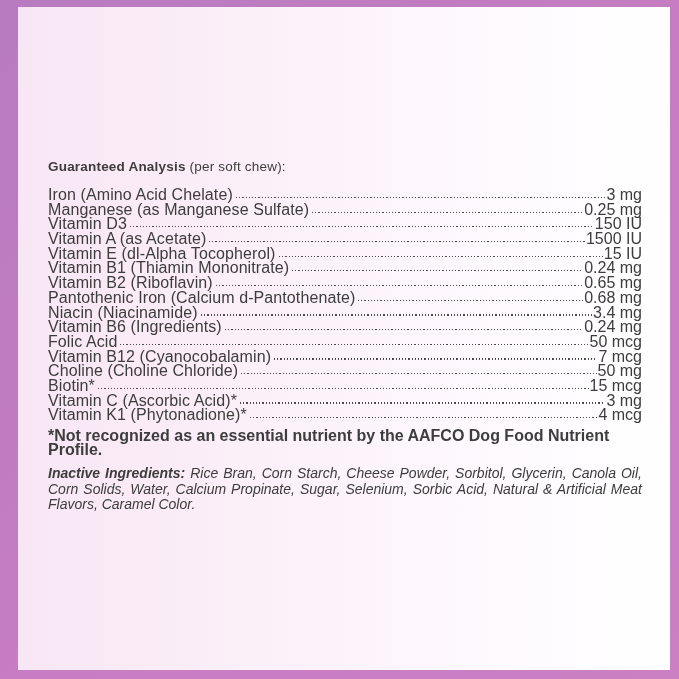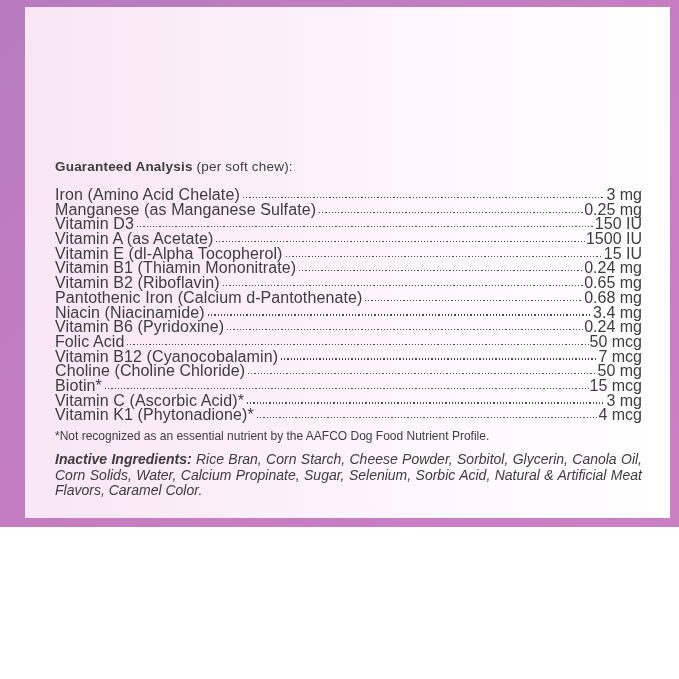--- a/index.html
+++ b/index.html
@@ -5,23 +5,23 @@
   html, body {
     margin: 0; padding: 0;
     width: 679px; height: 679px;
     overflow: hidden;
     font-family: "Liberation Sans", sans-serif;
   }
   * { box-sizing: border-box; }
 
   .frame {
     position: absolute; inset: 0;
-    width: 679px; height: 527px;
+    width: 679px; height: 679px;
     background: linear-gradient(135deg, #b87bc0 0%, #c77dc2 55%, #cb80c4 100%);
-    padding: 7px 9px 9px 25px;
+    padding: 7px 9px 9px 18px;
   }
   .page {
     position: relative;
     width: 100%; height: 100%;
     background: linear-gradient(90deg, #f8e6f4 0%, #fbeef8 30%, #fefbfe 78%, #ffffff 100%);
   }
   .content {
     position: absolute;
     left: 30px; right: 28px; top: 152px;
     color: #3d3d3d;
@@ -49,22 +49,23 @@
     content: "";
     position: absolute;
     left: 3px; right: 1px; bottom: 2px;
     height: 1.2px;
     background: repeating-linear-gradient(to right, #4a4a4a 0 1.2px, transparent 1.2px 3.2px);
   }
   .row .nvalue { flex: 0 0 auto; }
 
   .footnote {
     margin: 8px 0 0 0;
-    font-size: 12px;
+    font-size: 16px;
     line-height: 14px;
+    font-weight: bold;
   }
   .inactive {
     margin: 9px 0 0 0;
     font-size: 14px;
     line-height: 15.6px;
     text-align: justify;
     font-style: italic;
   }
   .inactive .lead { font-weight: bold; }
 </style>
@@ -117,21 +118,21 @@
             <span class="nname">Pantothenic Iron (Calcium d-Pantothenate)</span>
             <span class="leader"></span>
             <span class="nvalue">0.68 mg</span>
           </div>
         <div class="row">
             <span class="nname">Niacin (Niacinamide)</span>
             <span class="leader"></span>
             <span class="nvalue">3.4 mg</span>
           </div>
         <div class="row">
-            <span class="nname">Vitamin B6 (Pyridoxine)</span>
+            <span class="nname">Vitamin B6 (Ingredients)</span>
             <span class="leader"></span>
             <span class="nvalue">0.24 mg</span>
           </div>
         <div class="row">
             <span class="nname">Folic Acid</span>
             <span class="leader"></span>
             <span class="nvalue">50 mcg</span>
           </div>
         <div class="row">
             <span class="nname">Vitamin B12 (Cyanocobalamin)</span>

